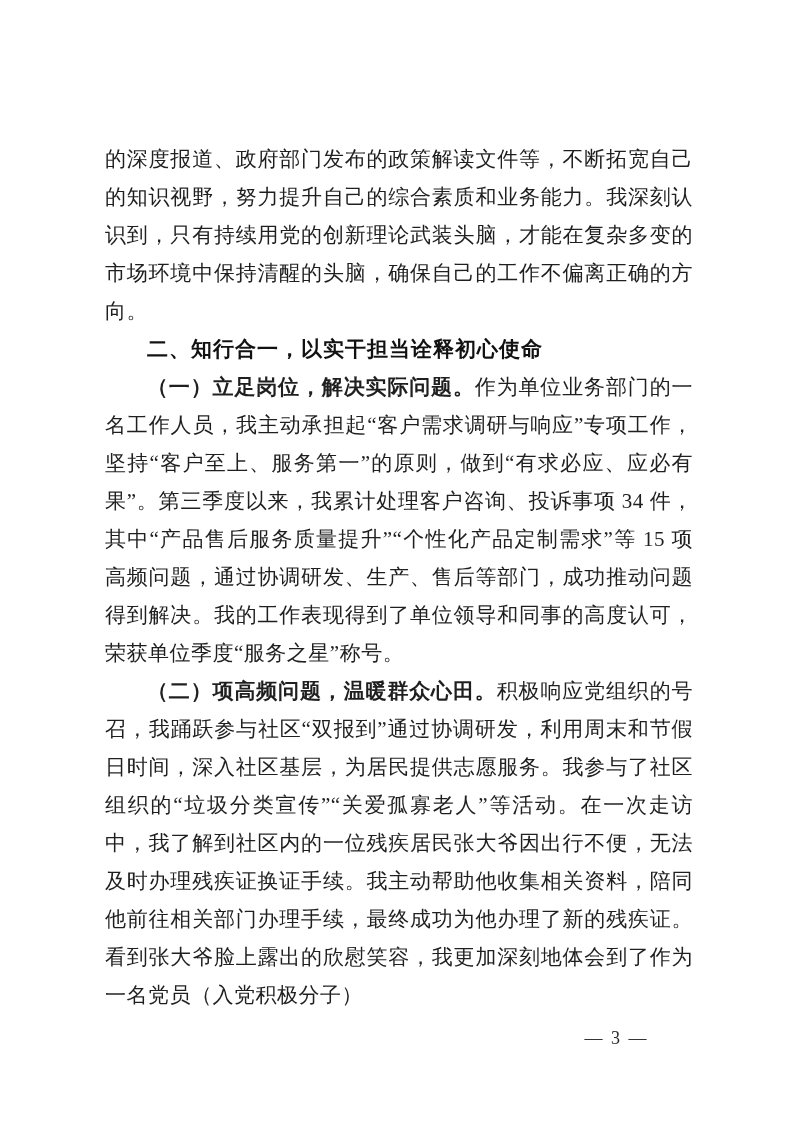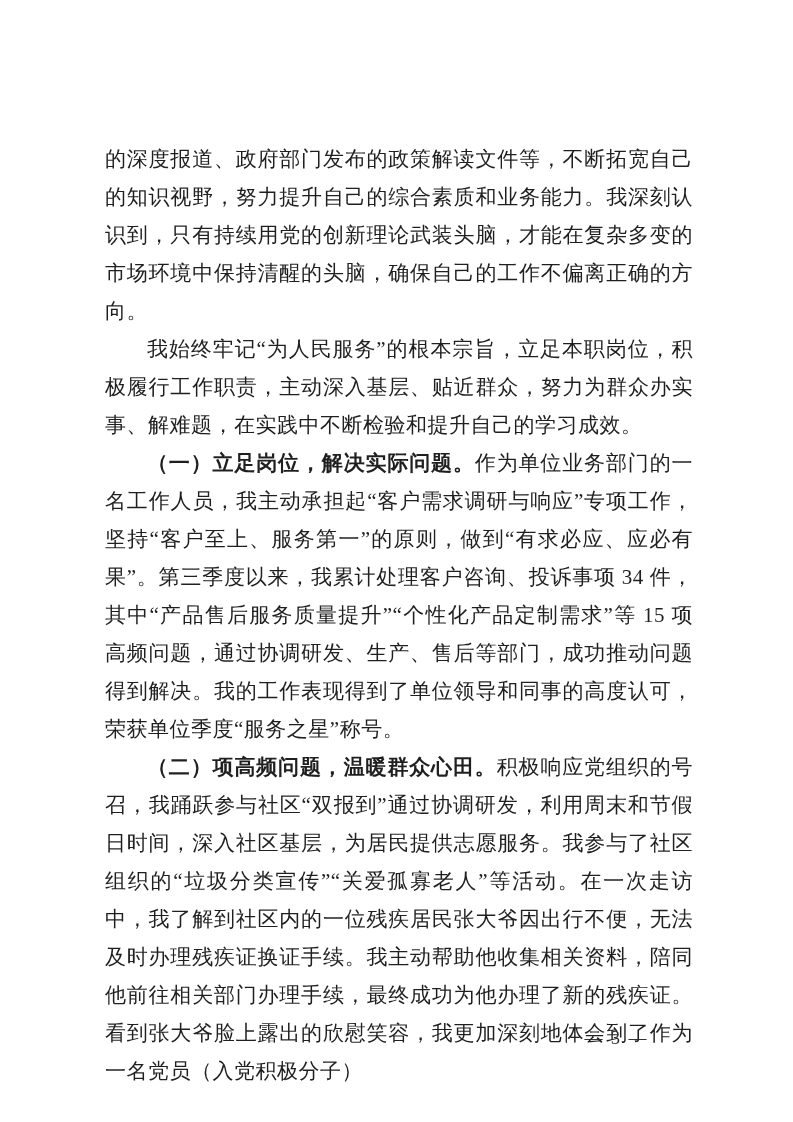--- a/index.html
+++ b/index.html
@@ -63,20 +63,20 @@
     color: #2a2a2a;
     font-family: "Liberation Serif", "DejaVu Serif", serif;
   }
 </style>
 </head>
 <body>
 
 <div class="page">
   <div class="content">
     <p class="para-continuation">的深度报道、政府部门发布的政策解读文件等，不断拓宽自己的知识视野，努力提升自己的综合素质和业务能力。我深刻认识到，只有持续用党的创新理论武装头脑，才能在复杂多变的市场环境中保持清醒的头脑，确保自己的工作不偏离正确的方向。</p>
-    <p class="para-indent">我始终牢记“为人民服务”的根本宗旨，立足本职岗位，积极履行工作职责，主动深入基层、贴近群众，努力为群众办实事、解难题，在实践中不断检验和提升自己的学习成效。</p>
+    <h2 class="section-heading">二、知行合一，以实干担当诠释初心使命</h2>
     <p class="para-indent"><span class="lead">（一）立足岗位，解决实际问题。</span><span>作为单位业务部门的一名工作人员，我主动承担起“客户需求调研与响应”专项工作，坚持“客户至上、服务第一”的原则，做到“有求必应、应必有果”。第三季度以来，我累计处理客户咨询、投诉事项 34 件，其中“产品售后服务质量提升”“个性化产品定制需求”等 15 项高频问题，通过协调研发、生产、售后等部门，成功推动问题得到解决。我的工作表现得到了单位领导和同事的高度认可，荣获单位季度“服务之星”称号。</span></p>
     <p class="para-indent"><span class="lead">（二）项高频问题，温暖群众心田。</span><span>积极响应党组织的号召，我踊跃参与社区“双报到”通过协调研发，利用周末和节假日时间，深入社区基层，为居民提供志愿服务。我参与了社区组织的“垃圾分类宣传”“关爱孤寡老人”等活动。在一次走访中，我了解到社区内的一位残疾居民张大爷因出行不便，无法及时办理残疾证换证手续。我主动帮助他收集相关资料，陪同他前往相关部门办理手续，最终成功为他办理了新的残疾证。看到张大爷脸上露出的欣慰笑容，我更加深刻地体会到了作为一名党员（入党积极分子）</span></p>
   </div>
   <div class="page-footer">
     <span class="page-number">— 3 —</span>
   </div>
 </div>
 
 </body></html>

